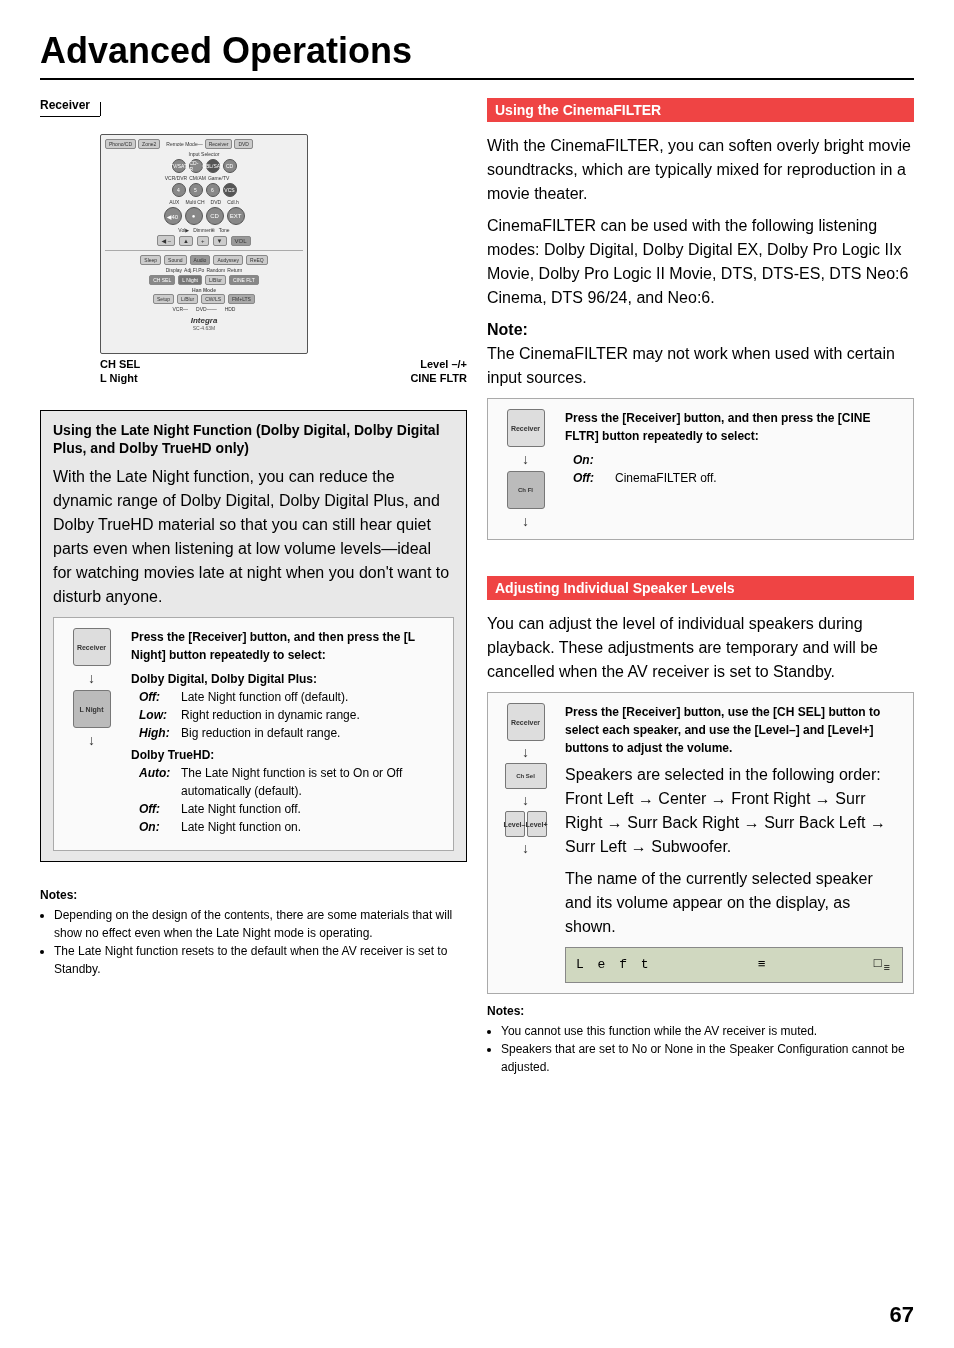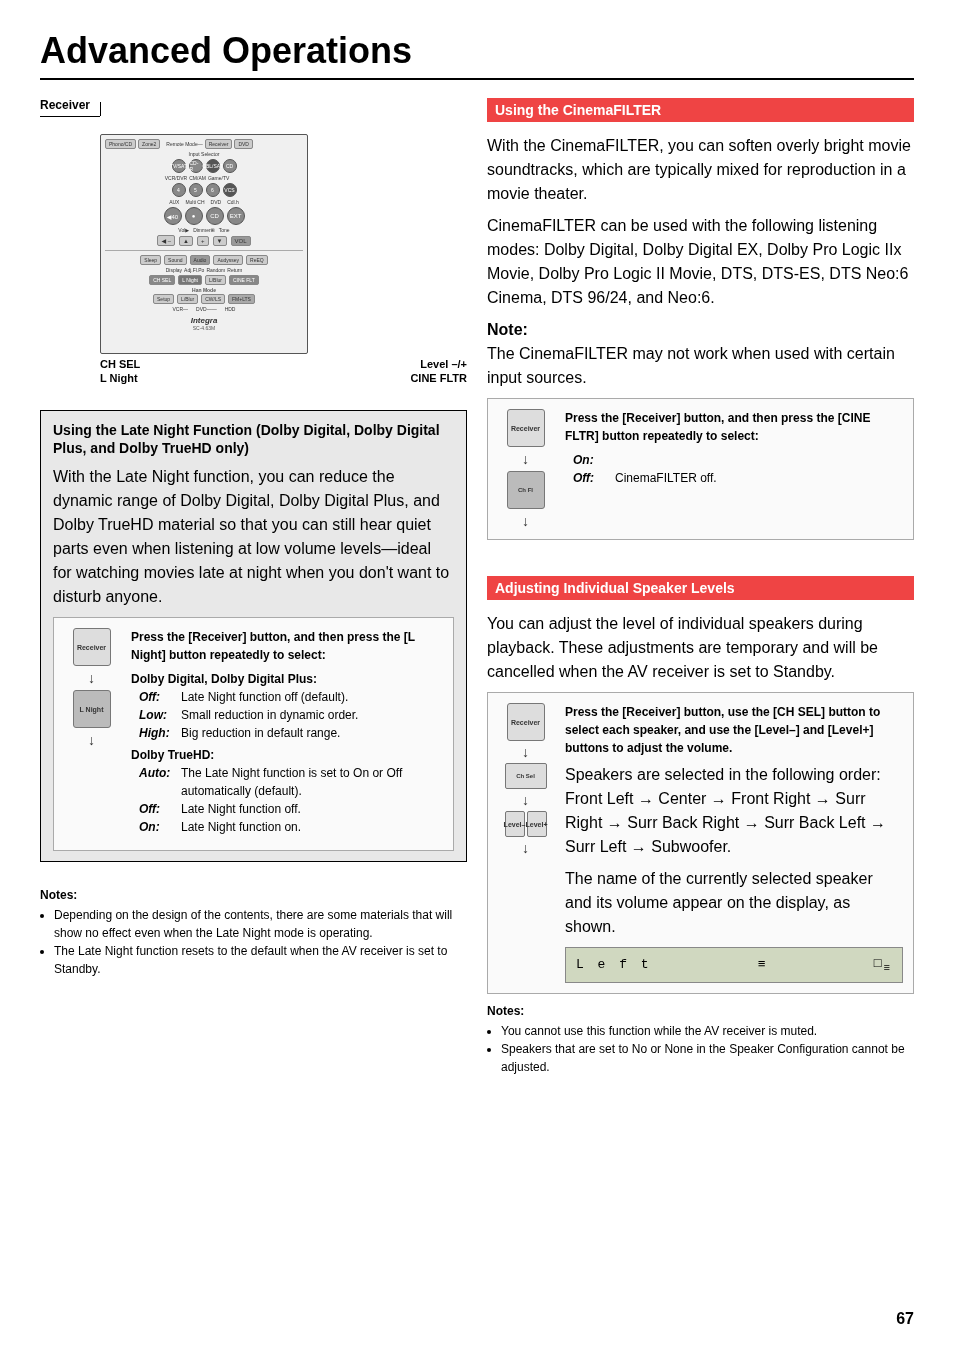--- a/index.html
+++ b/index.html
@@ -188,21 +188,21 @@
       margin-top: 8px;
       display: flex;
       justify-content: space-between;
       align-items: center;
     }
 
     .page-number {
       position: absolute;
       bottom: 20px;
       right: 40px;
-      font-size: 16px;
+      font-size: 22px;
       font-weight: bold;
     }
   </style>
 </head>
 <body>
 
 <h1 class="page-title">Advanced Operations</h1>
 
 <div class="main-layout">
 
@@ -335,21 +335,21 @@
         <div class="instr-text">
           <div class="instr-main">Press the [Receiver] button, and then press the [L Night] button repeatedly to select:</div>
           <div class="sub-section">
             <div class="sub-title">Dolby Digital, Dolby Digital Plus:</div>
             <div class="item-row">
               <span class="item-label">Off:</span>
               <span class="item-desc">Late Night function off (default).</span>
             </div>
             <div class="item-row">
               <span class="item-label">Low:</span>
-              <span class="item-desc">Small reduction in dynamic order.</span>
+              <span class="item-desc">Right reduction in dynamic range.</span>
             </div>
             <div class="item-row">
               <span class="item-label">High:</span>
               <span class="item-desc">Big reduction in default range.</span>
             </div>
           </div>
           <div class="sub-section">
             <div class="sub-title">Dolby TrueHD:</div>
             <div class="item-row">
               <span class="item-label">Auto:</span>

